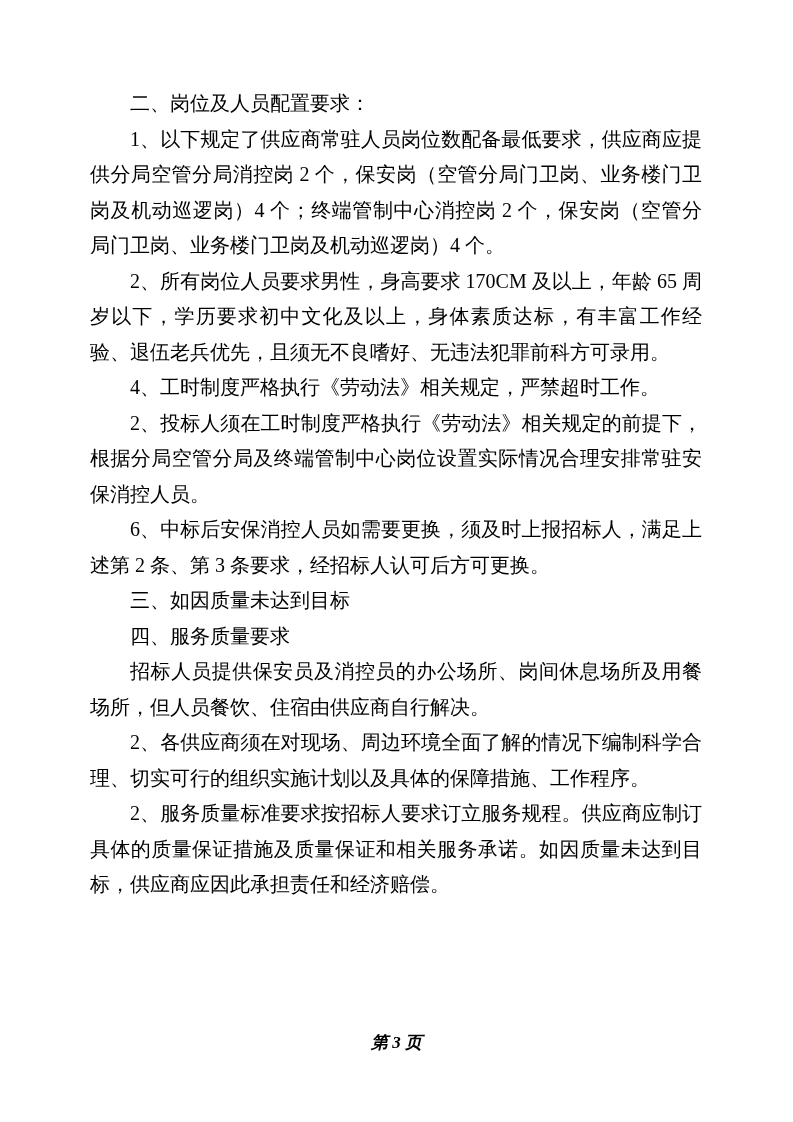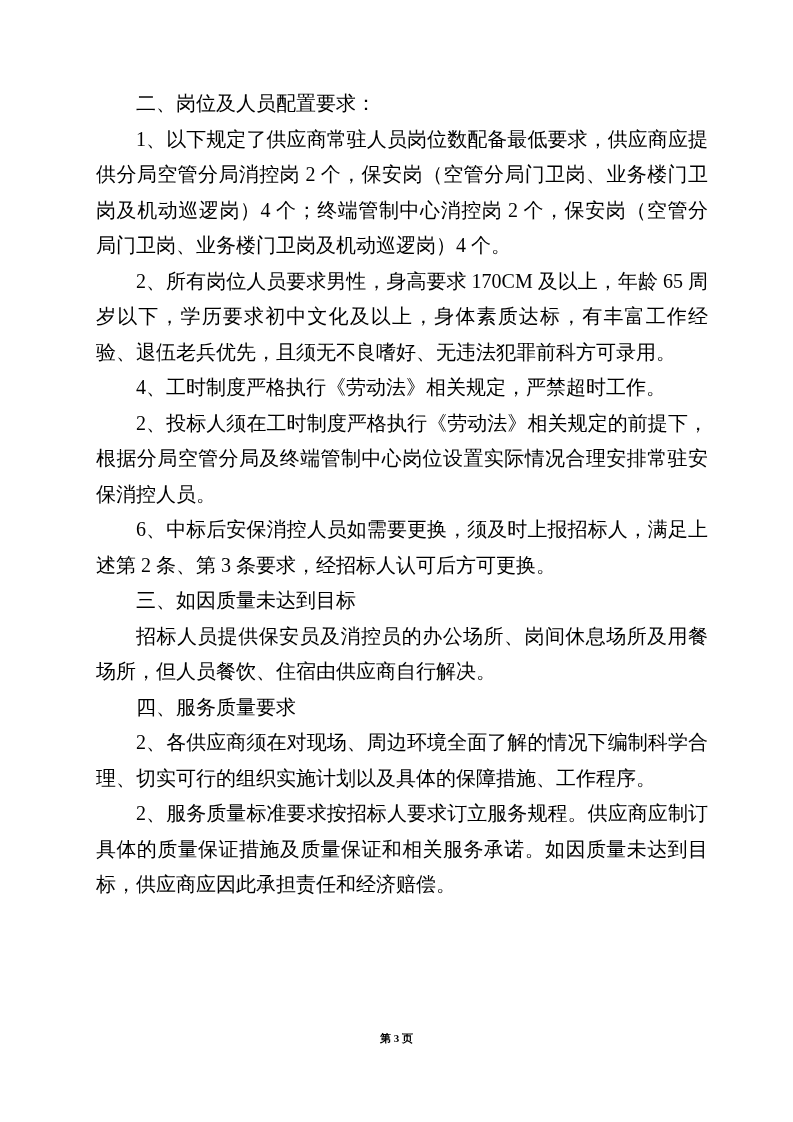--- a/index.html
+++ b/index.html
@@ -11,57 +11,58 @@
     position: relative;
     width: 793px;
     height: 1122px;
     background: #ffffff;
     overflow: hidden;
     font-family: "Liberation Serif", "DejaVu Serif", serif;
     color: #000000;
   }
   .content {
     position: absolute;
-    left: 96px;
+    left: 90px;
     top: 86px;
     width: 612px;
   }
   .content p {
     margin: 0;
     padding: 0;
     font-size: 20px;
     line-height: 35.5px;
     text-indent: 2em;
     text-align: justify;
     letter-spacing: 0px;
     word-break: break-all;
     color: #000000;
   }
   .page-footer {
     position: absolute;
     left: 0;
     top: 1031px;
     width: 100%;
     text-align: center;
-    font-size: 11px;
+    font-size: 17px;
     font-weight: bold;
     color: #000000;
+    font-style: italic;
   }
 </style>
 </head>
 <body>
 
 <div class="page">
   <div class="content">
     <p>二、岗位及人员配置要求：</p>
     <p>1、以下规定了供应商常驻人员岗位数配备最低要求，供应商应提供分局空管分局消控岗 2 个，保安岗（空管分局门卫岗、业务楼门卫岗及机动巡逻岗）4 个；终端管制中心消控岗 2 个，保安岗（空管分局门卫岗、业务楼门卫岗及机动巡逻岗）4 个。</p>
     <p>2、所有岗位人员要求男性，身高要求 170CM 及以上，年龄 65 周岁以下，学历要求初中文化及以上，身体素质达标，有丰富工作经验、退伍老兵优先，且须无不良嗜好、无违法犯罪前科方可录用。</p>
     <p>4、工时制度严格执行《劳动法》相关规定，严禁超时工作。</p>
     <p>2、投标人须在工时制度严格执行《劳动法》相关规定的前提下，根据分局空管分局及终端管制中心岗位设置实际情况合理安排常驻安保消控人员。</p>
     <p>6、中标后安保消控人员如需要更换，须及时上报招标人，满足上述第 2 条、第 3 条要求，经招标人认可后方可更换。</p>
     <p>三、如因质量未达到目标</p>
+    <p>四、服务质量要求</p>
     <p>招标人员提供保安员及消控员的办公场所、岗间休息场所及用餐场所，但人员餐饮、住宿由供应商自行解决。</p>
-    <p>四、服务质量要求</p>
     <p>2、各供应商须在对现场、周边环境全面了解的情况下编制科学合理、切实可行的组织实施计划以及具体的保障措施、工作程序。</p>
     <p>2、服务质量标准要求按招标人要求订立服务规程。供应商应制订具体的质量保证措施及质量保证和相关服务承诺。如因质量未达到目标，供应商应因此承担责任和经济赔偿。</p>
   </div>
   <div class="page-footer">第 3 页</div>
 </div>
 
 </body></html>

